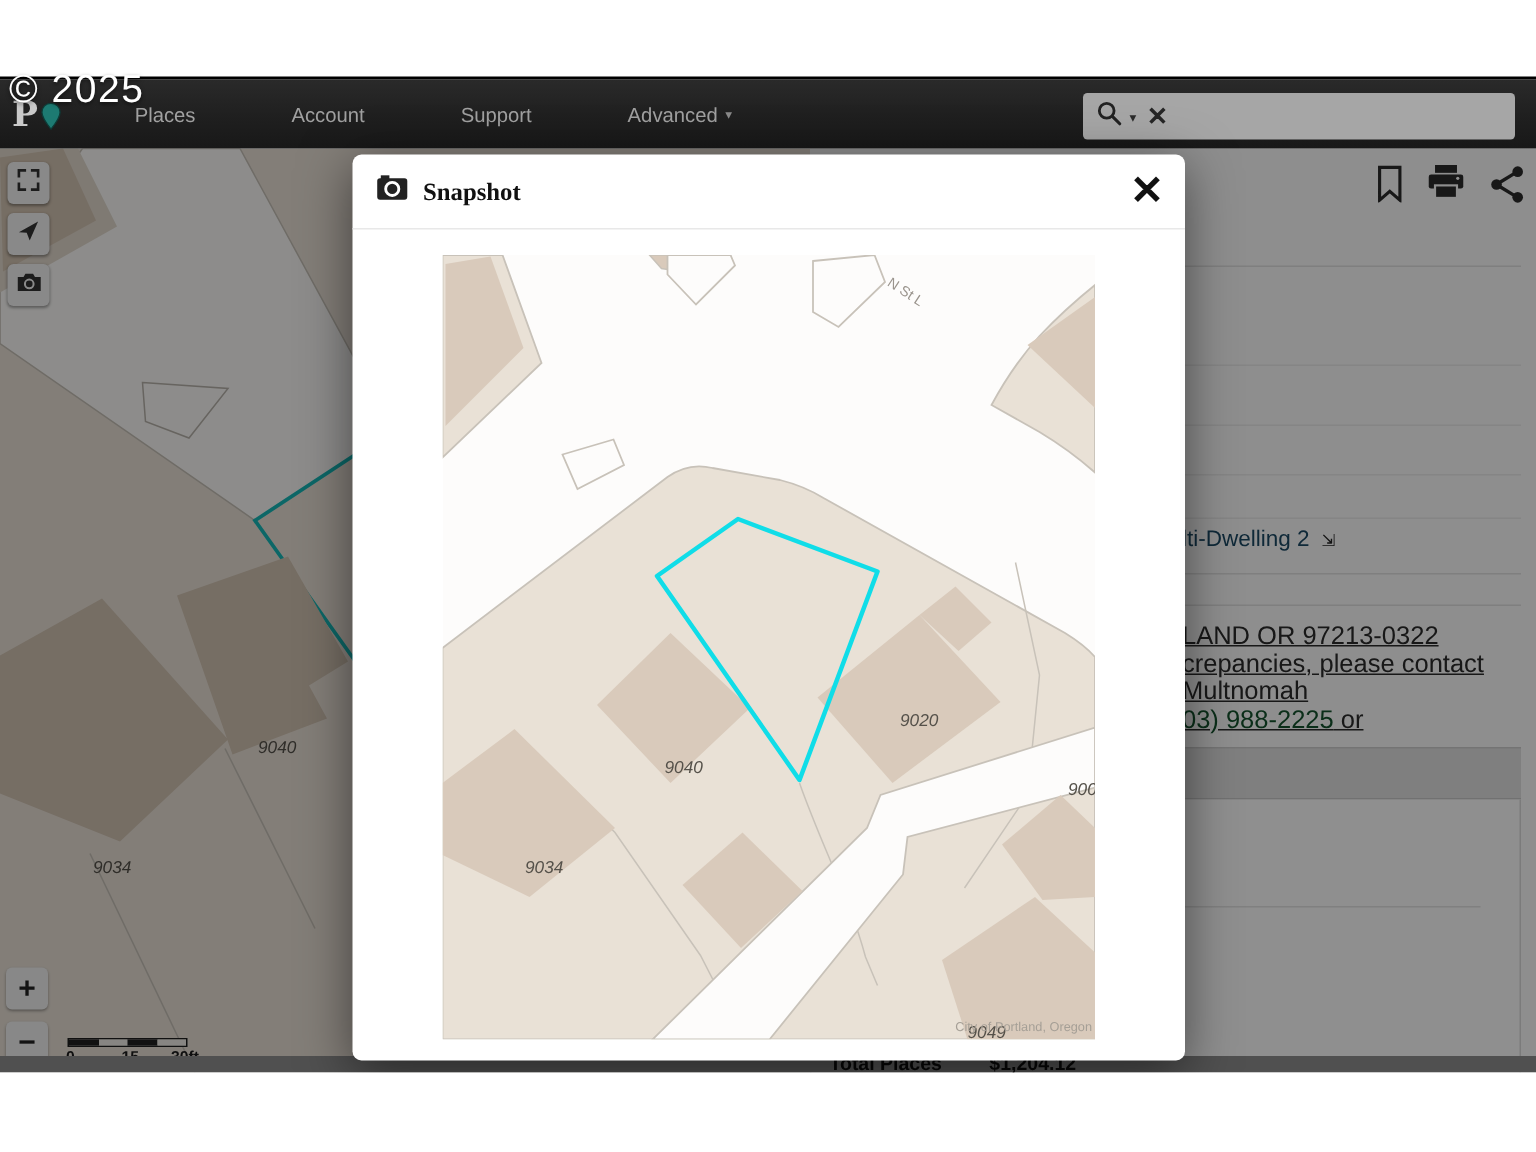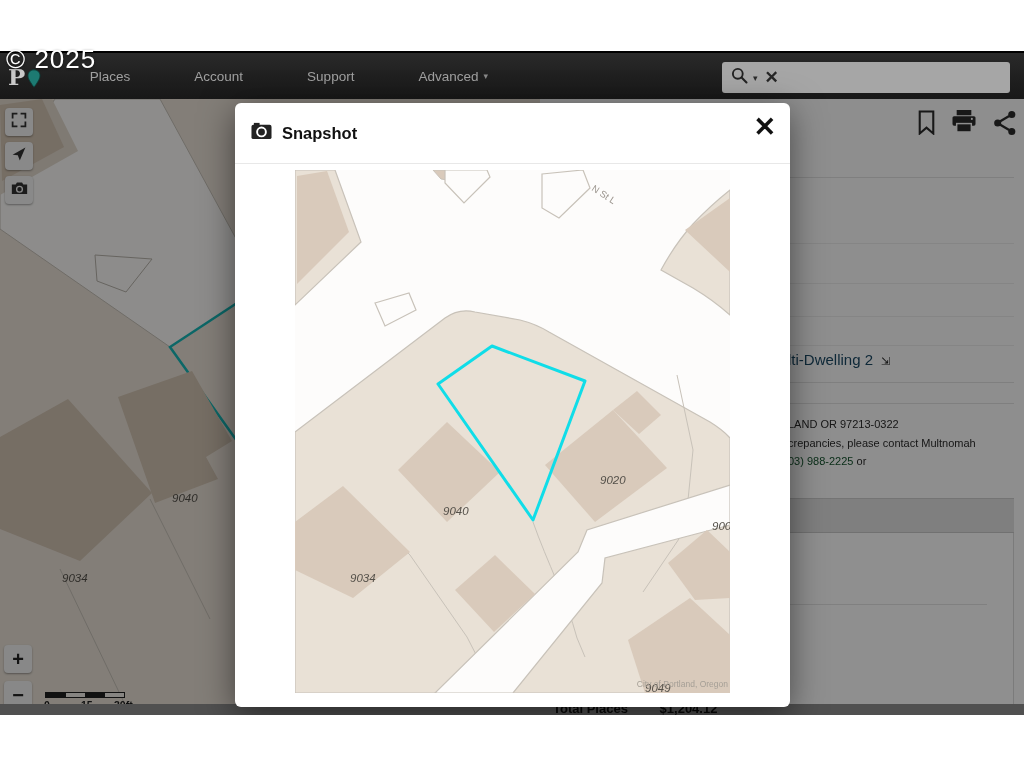--- a/index.html
+++ b/index.html
@@ -46,43 +46,43 @@
   .scale-labels span { position:absolute; top:0; }
 
   
   .panel { position:absolute; left:540px; top:0; width:484px; height:616px; background:#fdfdfd; }
   .panel-icons { position:absolute; left:378px; top:11px; display:flex; gap:16px; align-items:flex-start; }
   .panel-icons .icobtn { cursor:pointer; }
   .hr { position:absolute; left:0; width:474px; border-top:1px solid #e2e2e2; }
   .hr-faint { position:absolute; left:0; width:474px; border-top:1px solid #ededed; }
   .zoning-link { position:absolute; left:248px; top:252px; color:#1b4965; font-size:15px; cursor:pointer; }
   .zoning-glyph { font-size:11px; color:#222; margin-left:8px; }
-  .addr-block { position:absolute; left:248px; top:316px; font-size:11px; color:#2b2b2b; line-height:18.5px; }
+  .addr-block { position:absolute; left:248px; top:316px; font-size:17px; color:#2b2b2b; line-height:18.5px;text-decoration:underline; }
   .phone-link { color:#14532d; cursor:pointer; }
   .section-band { position:absolute; left:0; top:399px; width:474px; height:35px; background:#e3e3e3;
                   border-top:1px solid #cfcfcf; border-bottom:1px solid #c9c9c9; }
   .panel-box { position:absolute; left:0; top:434px; width:474px; height:266px; background:#fff;
                border:1px solid #dcdcdc; border-top:none; }
   .panel-box .mid { position:absolute; left:6px; top:71px; width:440px; border-top:1px solid #e4e4e4; }
 
   
   .bottom-band { position:absolute; left:0; top:605px; width:1024px; height:11px; background:#8f8f8f; }
   .taxes-label { position:absolute; left:553px; top:602px; font-size:13px; font-weight:bold; color:#0d0d0d; }
   .taxes-value { position:absolute; left:640px; top:602px; width:97px; text-align:center; font-size:13px;
                  font-weight:bold; color:#0d0d0d; }
 
   
   .overlay { position:absolute; left:0; top:99px; width:1024px; height:616px;
              background:rgba(0,0,0,0.44); z-index:5; }
 
   
   .modal { position:absolute; left:235px; top:103px; width:555px; height:604px; background:#fff;
            border-radius:6px; box-shadow:0 8px 34px rgba(0,0,0,.5); z-index:10; }
-  .modal-header { position:absolute; left:0; top:0; width:100%; height:61px; border-bottom:1px solid #e8e8e8;
-                  display:flex; align-items:center; padding:0 16px; }
+  .modal-header { position:absolute; left:0; top:0; width:100%; height:50px; border-bottom:1px solid #e8e8e8;
+                  display:flex; align-items:center; padding:0 16px;font-family:Liberation Serif, serif; }
   .modal-title { font-size:16.5px; font-weight:bold; color:#111; margin-left:10px; }
   .modal-close { position:absolute; right:14px; top:8px; font-size:27px; font-weight:bold; color:#111;
                  cursor:pointer; line-height:1.2; }
   .modal-map { position:absolute; left:60px; top:67px; width:435px; height:523px; overflow:hidden; }
 
   .bottom-white { position:absolute; left:0; top:715px; width:1024px; height:53px; background:#fff; z-index:15; }
   .top-white { position:absolute; left:0; top:0; width:1024px; height:51px; background:#fff; z-index:2; }
 
   svg text { font-family:"Liberation Sans", sans-serif; }
   .parcel-num { font-style:italic; fill:#55514a; font-size:11.5px; }

